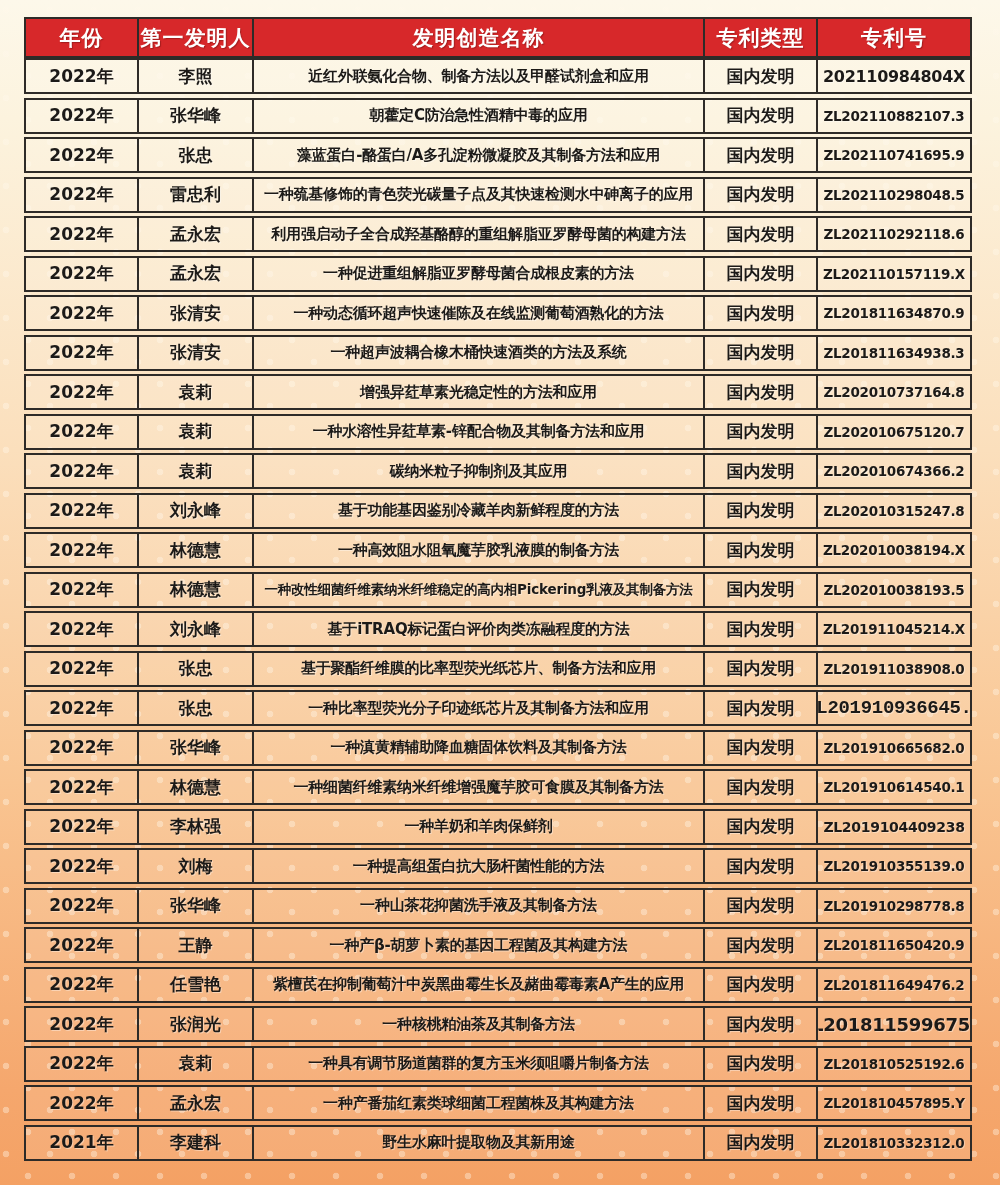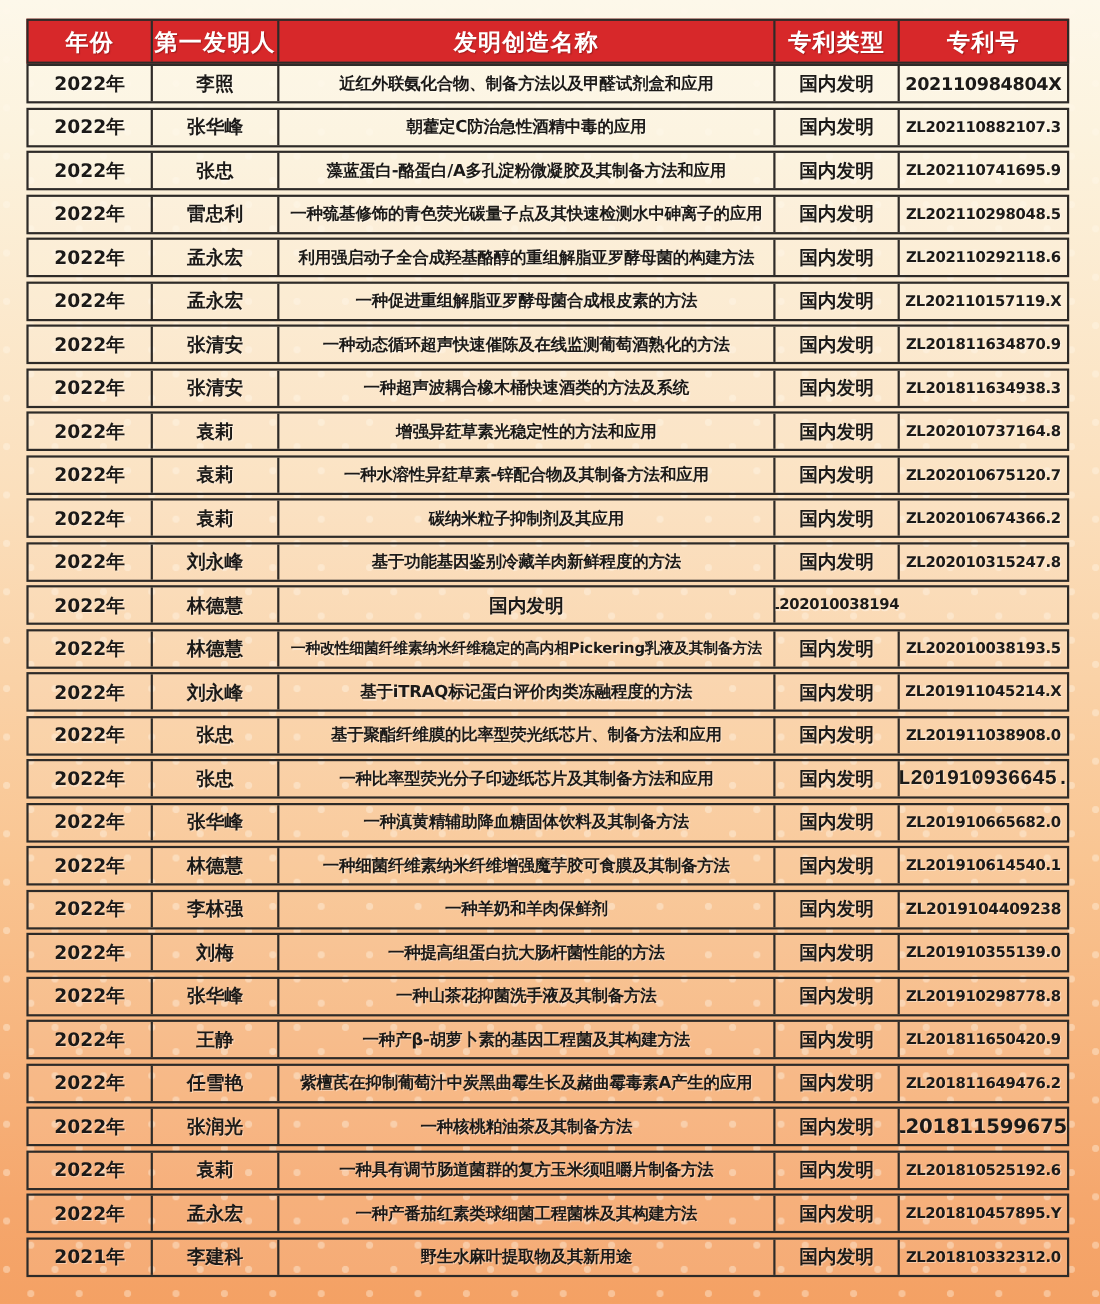--- a/index.html
+++ b/index.html
@@ -145,20 +145,21 @@
       <div class="trow body-row">
         <div class="cell bcell cell-year">2022年</div>
         <div class="cell bcell cell-inventor">刘永峰</div>
         <div class="cell bcell cell-title">基于功能基因鉴别冷藏羊肉新鲜程度的方法</div>
         <div class="cell bcell cell-type">国内发明</div>
         <div class="cell bcell cell-number" style="font-size: 13.5px;">ZL202010315247.8</div>
       </div>
       <div class="trow body-row">
         <div class="cell bcell cell-year">2022年</div>
         <div class="cell bcell cell-inventor">林德慧</div>
+        <div class="cell bcell cell-title">一种高效阻水阻氧魔芋胶乳液膜的制备方法</div>
         <div class="cell bcell cell-type">国内发明</div>
         <div class="cell bcell cell-number" style="font-size: 13.5px;">ZL202010038194.X</div>
       </div>
       <div class="trow body-row">
         <div class="cell bcell cell-year">2022年</div>
         <div class="cell bcell cell-inventor">林德慧</div>
         <div class="cell bcell cell-title" style="font-size: 13.5px;">一种改性细菌纤维素纳米纤维稳定的高内相Pickering乳液及其制备方法</div>
         <div class="cell bcell cell-type">国内发明</div>
         <div class="cell bcell cell-number" style="font-size: 13.5px;">ZL202010038193.5</div>
       </div>

